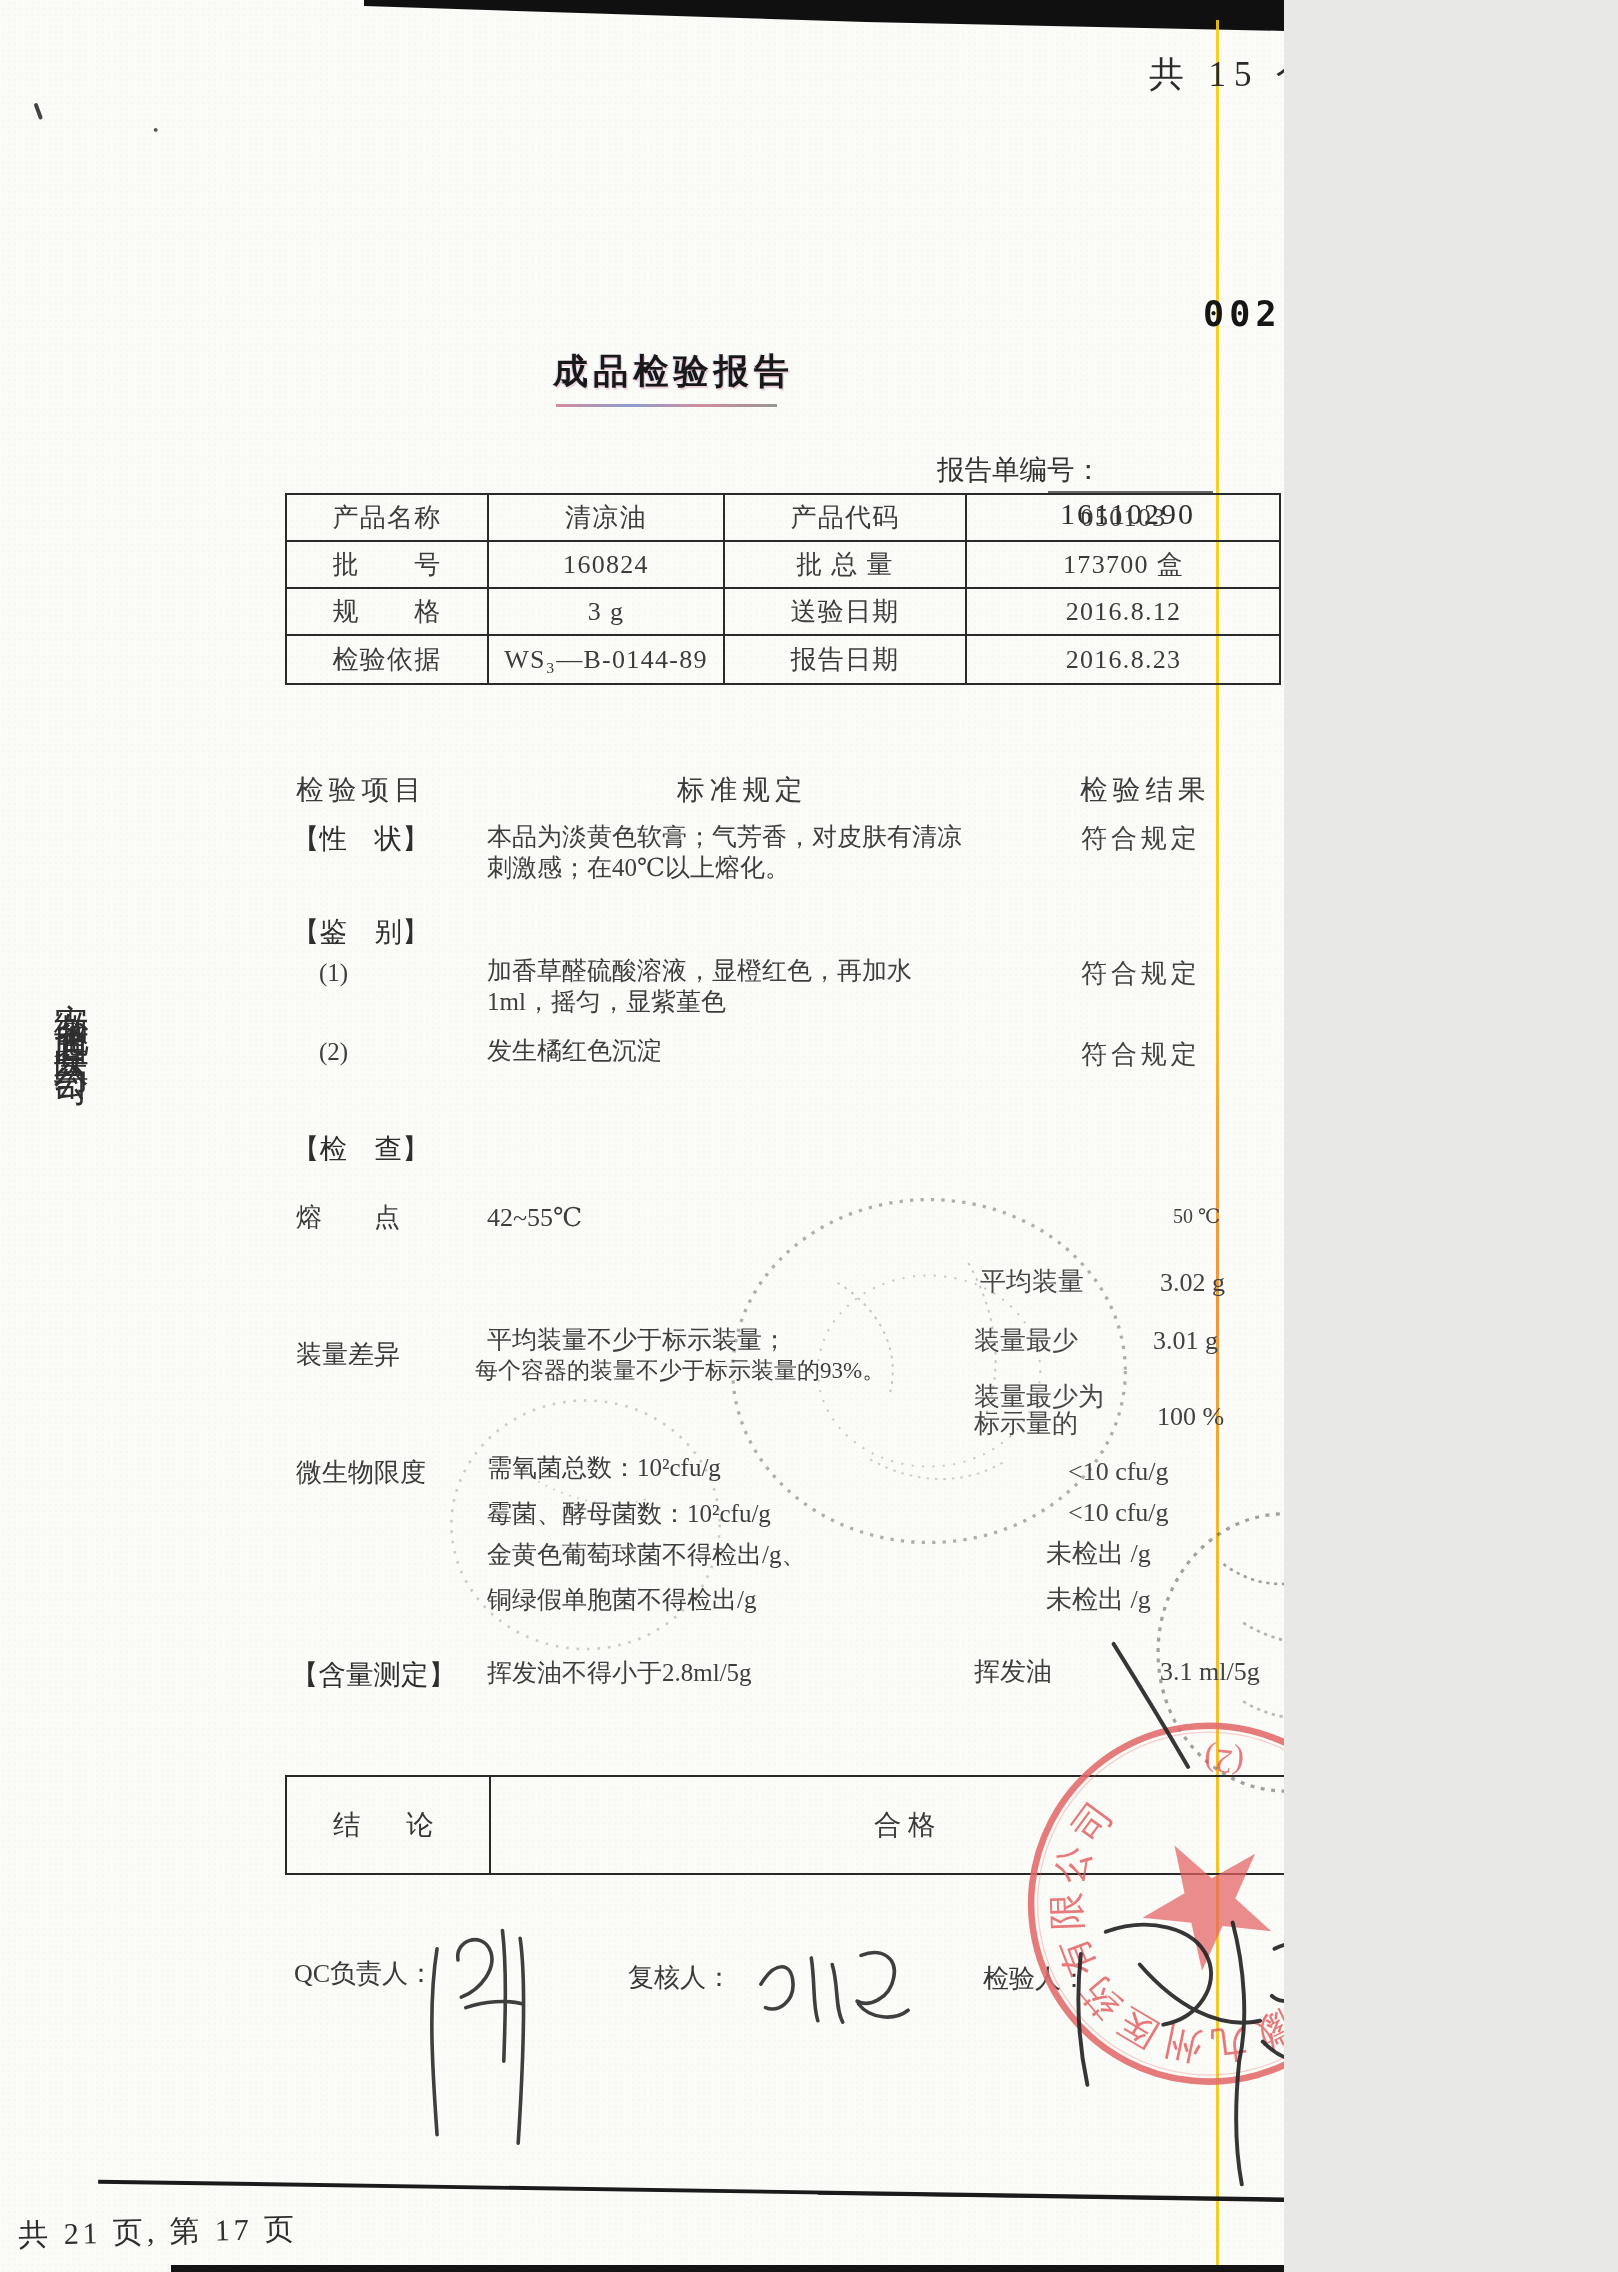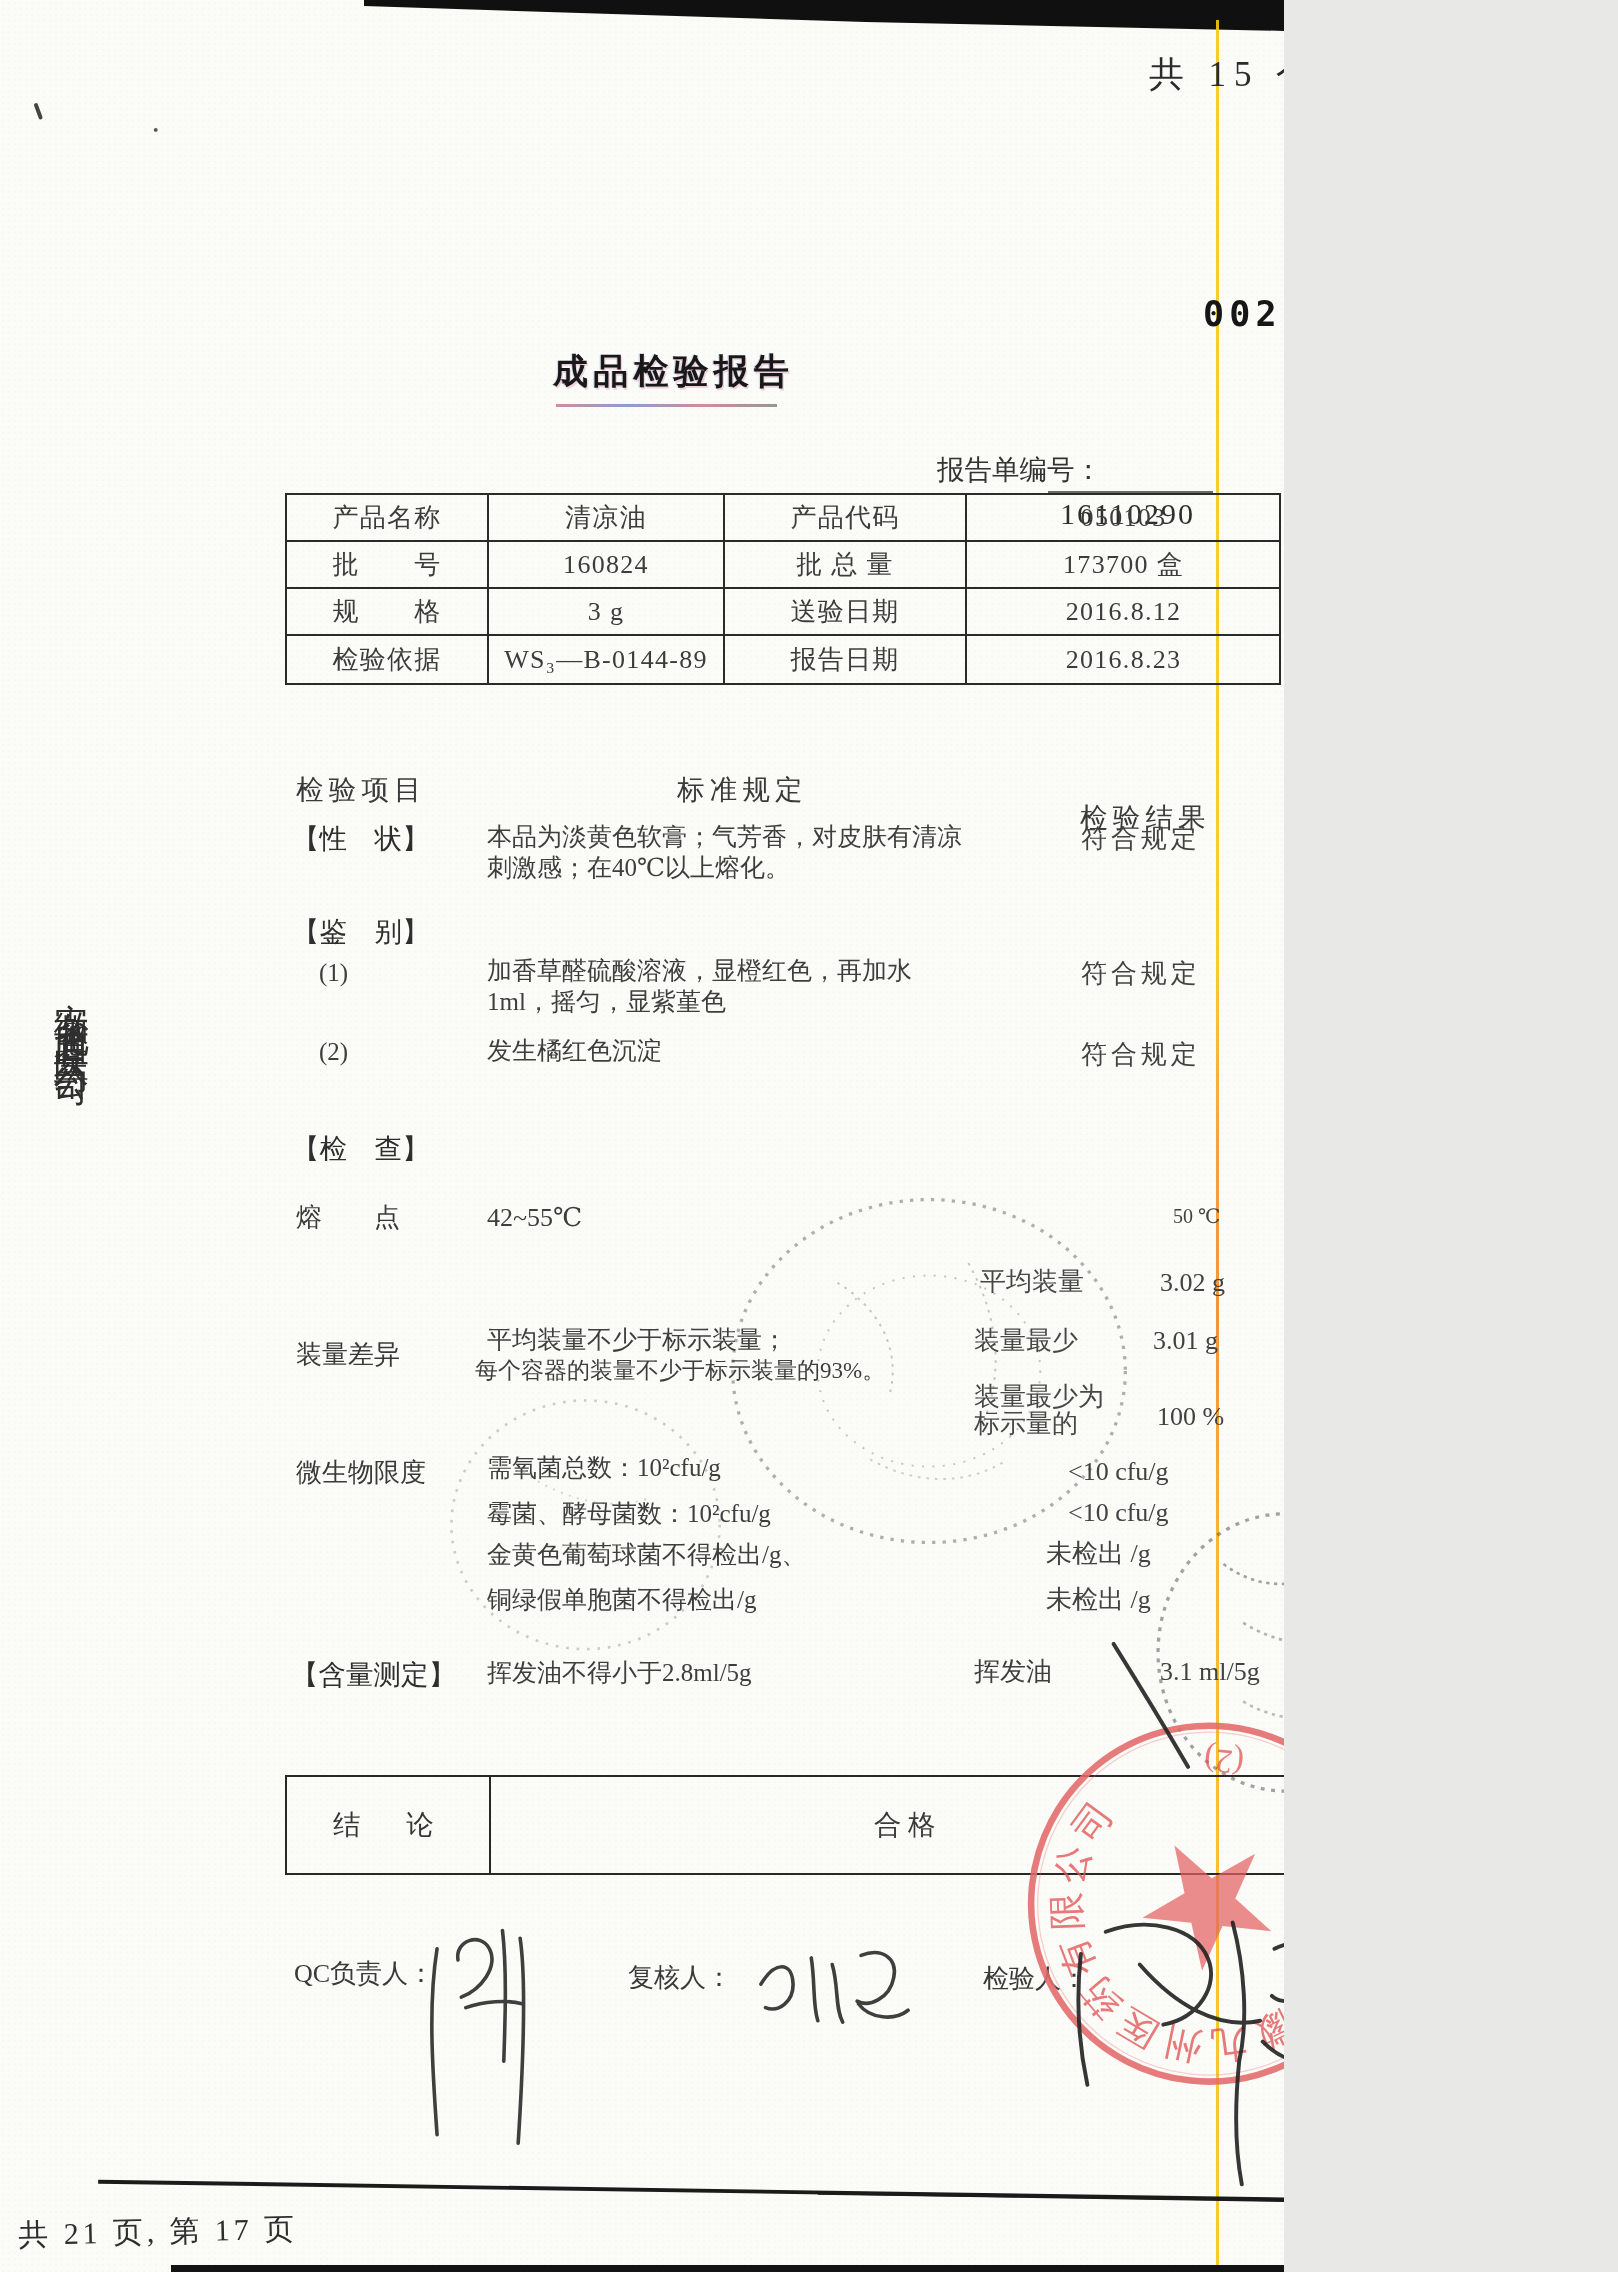--- a/index.html
+++ b/index.html
@@ -76,21 +76,21 @@
     <div class="cell">送验日期</div>
     <div class="cell">2016.8.12</div>
     <div class="cell">检验依据</div>
     <div class="cell">WS₃—B-0144-89</div>
     <div class="cell">报告日期</div>
     <div class="cell">2016.8.23</div>
   </div>
 
   <div class="t" style="left:296px;top:774px;font-size:27.5px;letter-spacing:5.2px;color:#3a3a3a;">检验项目</div>
   <div class="t" style="left:677px;top:774px;font-size:27.5px;letter-spacing:5.2px;color:#3a3a3a;">标准规定</div>
-  <div class="t" style="left:1080px;top:774px;font-size:27.5px;letter-spacing:5.2px;color:#3a3a3a;margin-top:28px;">检验结果</div>
+  <div class="t" style="left:1080px;top:774px;font-size:27.5px;letter-spacing:5.2px;color:#3a3a3a;">检验结果</div>
 
   <div class="t" style="left:292px;top:823px;font-size:27.5px;color:#2e2e2e;">【性　状】</div>
   <div class="t" style="left:487px;top:823px;font-size:25px;color:#3e3e3e;">本品为淡黄色软膏；气芳香，对皮肤有清凉</div>
   <div class="t" style="left:487px;top:854px;font-size:25px;color:#3e3e3e;">刺激感；在40℃以上熔化。</div>
   <div class="t" style="left:1081px;top:824px;font-size:26px;letter-spacing:3.9px;color:#424242;">符合规定</div>
 
   <div class="t" style="left:292px;top:916px;font-size:27.5px;color:#2e2e2e;">【鉴　别】</div>
   <div class="t" style="left:319px;top:959px;font-size:25px;color:#3e3e3e;">(1)</div>
   <div class="t" style="left:487px;top:957px;font-size:25px;color:#3e3e3e;">加香草醛硫酸溶液，显橙红色，再加水</div>
   <div class="t" style="left:487px;top:988px;font-size:25px;color:#3e3e3e;">1ml，摇匀，显紫堇色</div>

